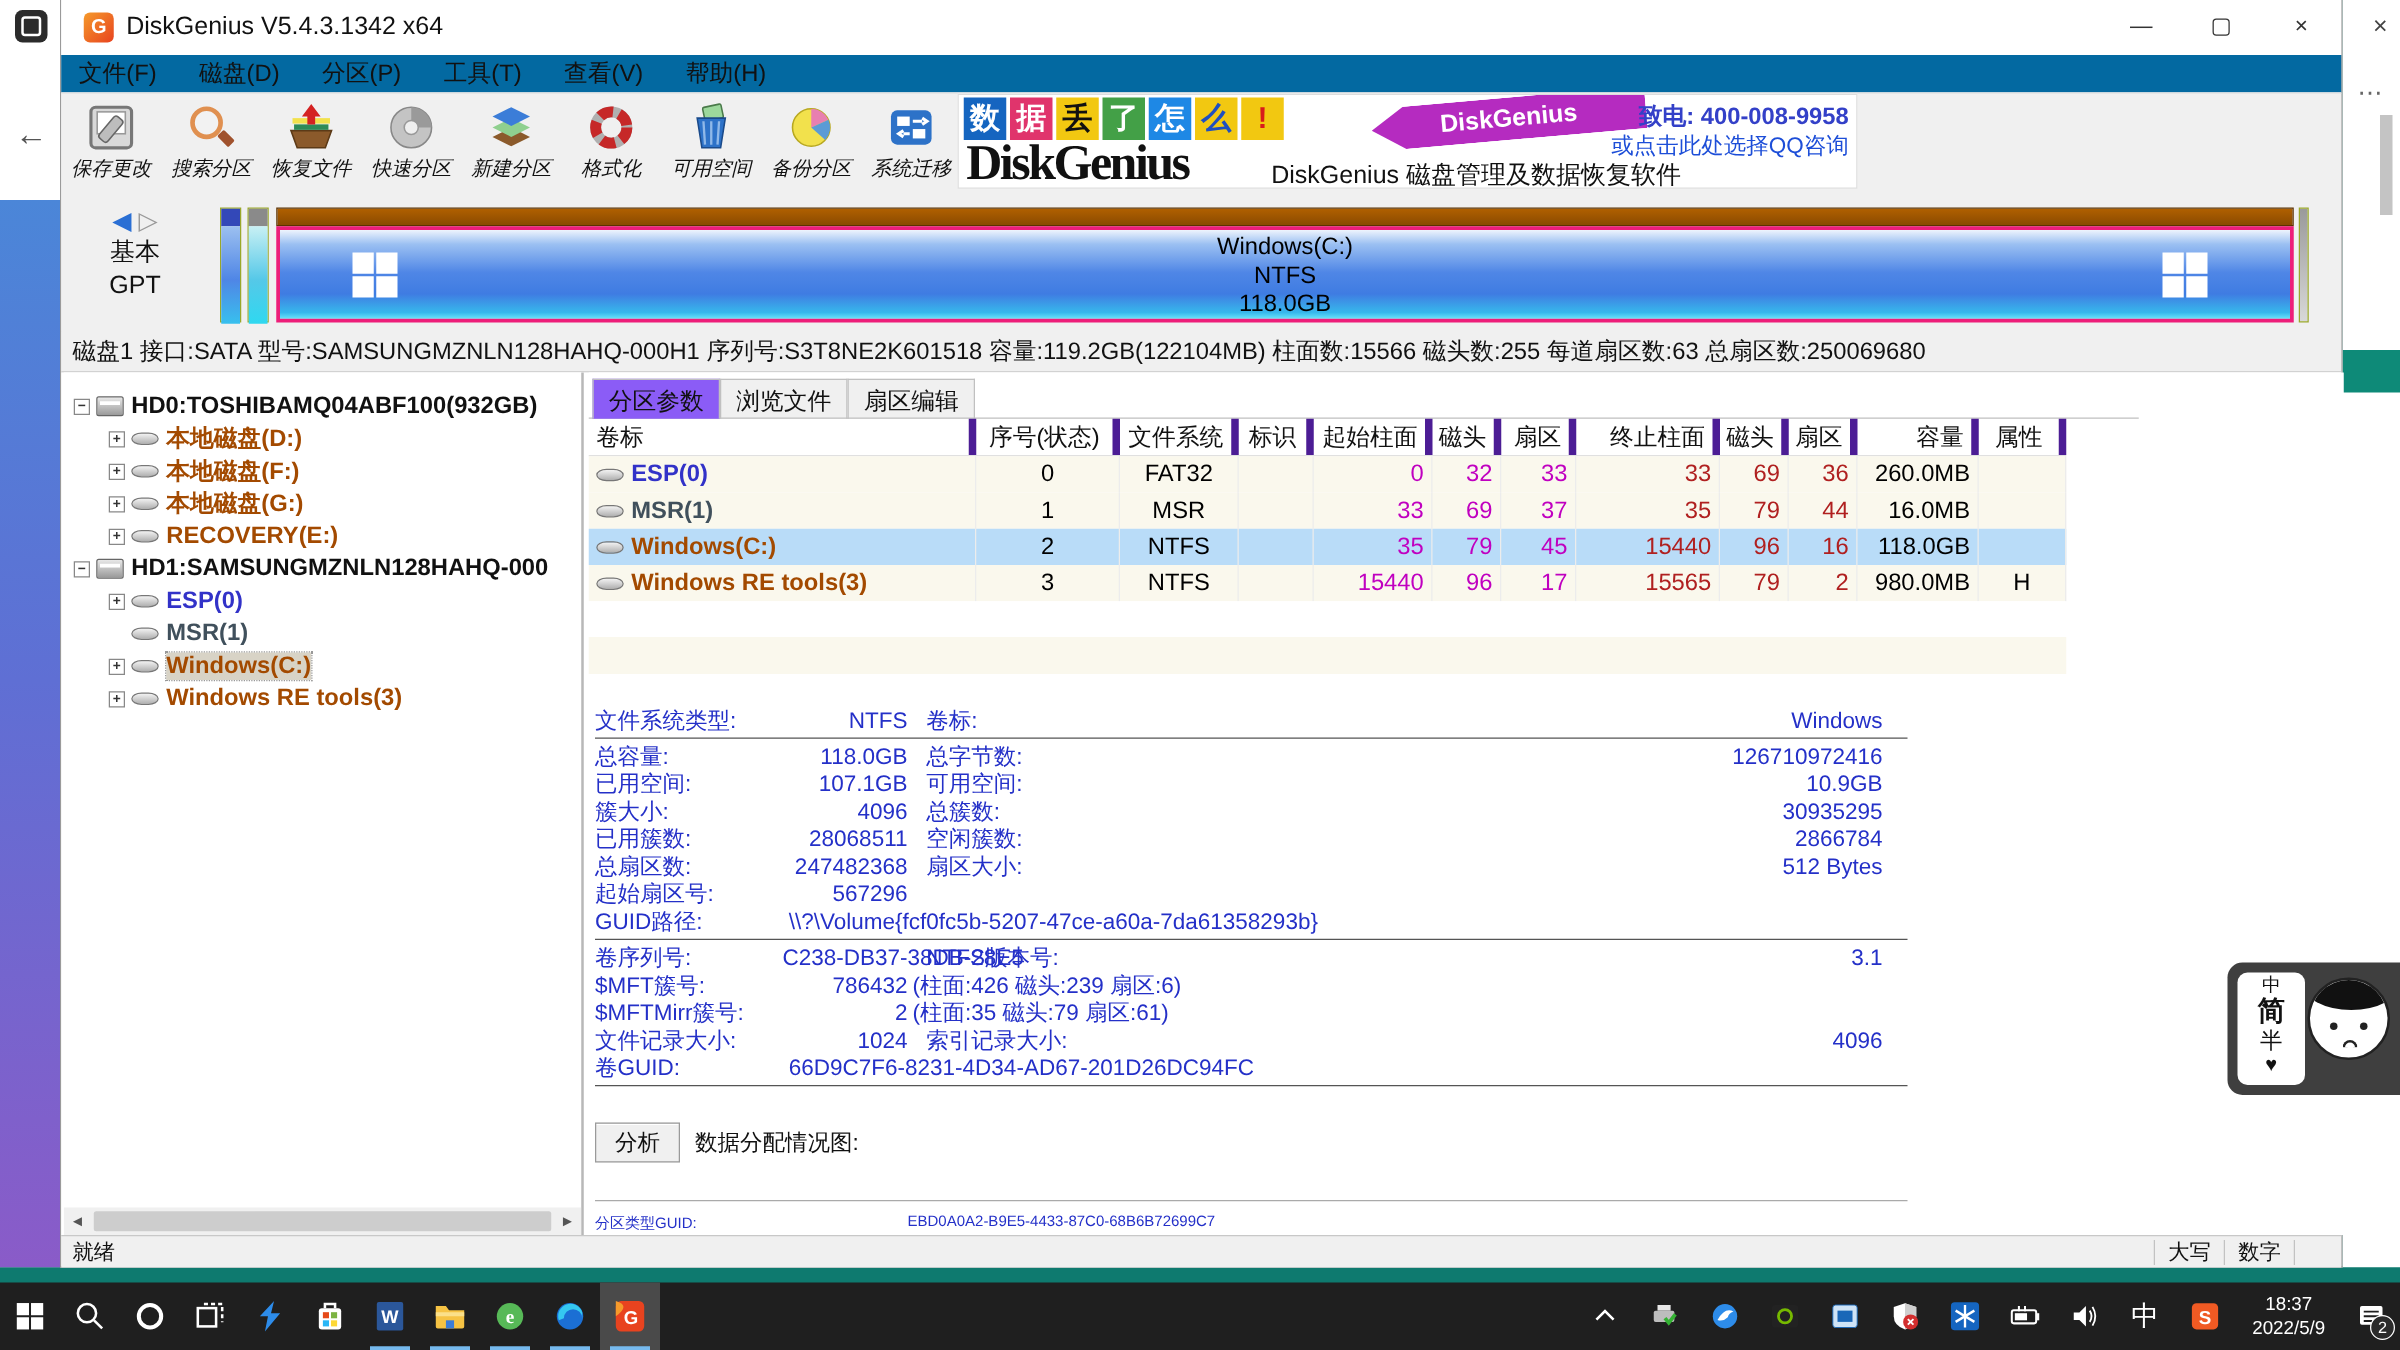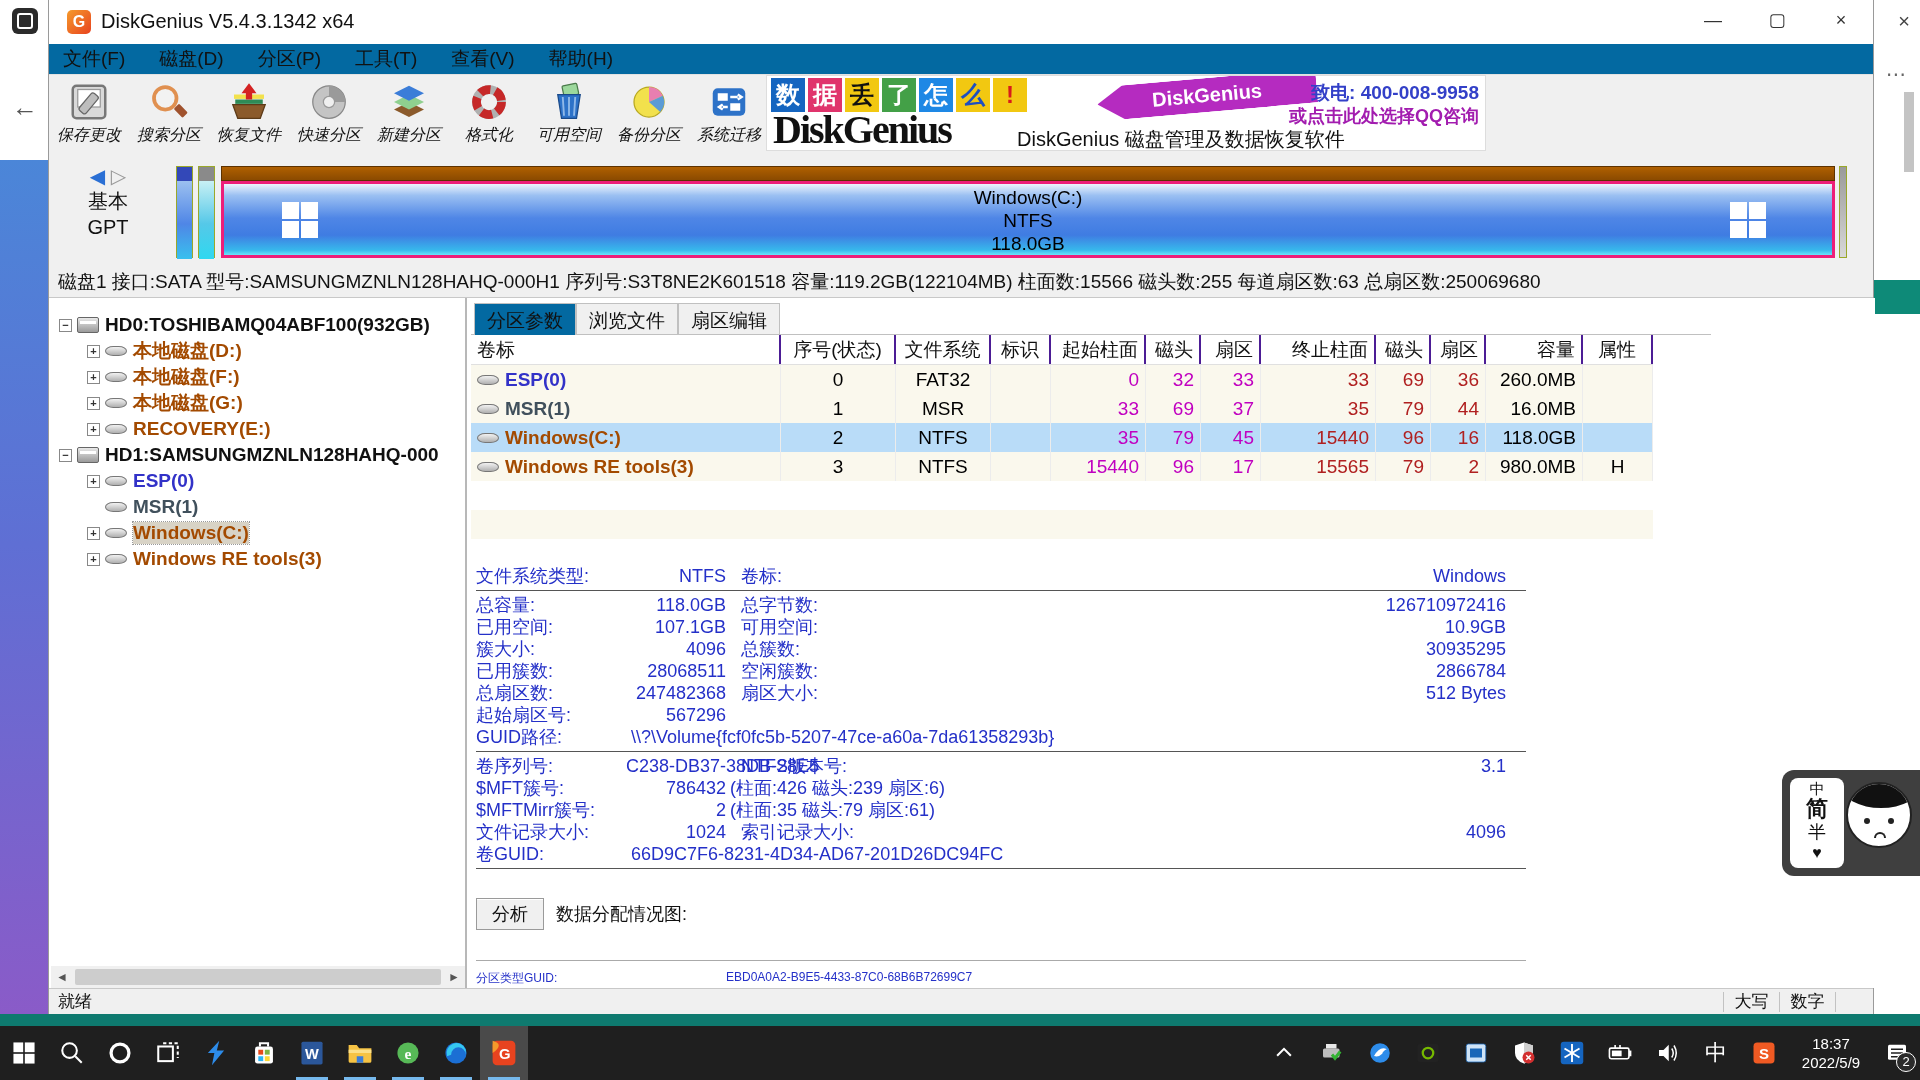--- a/index.html
+++ b/index.html
@@ -51,21 +51,21 @@
   .tile { display:inline-block; width:34px; height:34px; margin-right:3px; text-align:center;
      line-height:34px; font-size:24px; font-weight:bold; color:#fff; }
   #banner-tiles { position:absolute; left:4px; top:2px; white-space:nowrap;}
   #banner-brand { position:absolute; left:6px; top:30px; font-family:"Liberation Serif","DejaVu Serif",serif;
      font-weight:bold; font-size:40px; color:#111; letter-spacing:-2px;}
   #banner-ribbon { position:absolute; left:330px; top:2px; width:220px; height:34px;
      background:#B52BC0; color:#fff; font-weight:bold; font-size:20px; line-height:34px;
      text-align:center; transform:rotate(-5deg);
      clip-path:polygon(0 50%,12% 0,100% 0,100% 100%,12% 100%); }
   #banner-phone { position:absolute; right:6px; top:4px; font-size:19px; font-weight:bold; color:#3340C8;}
-  #banner-qq { position:absolute; right:6px; top:28px; font-size:18px; font-weight:bold; color:#a21caf;}
+  #banner-qq { position:absolute; right:6px; top:28px; font-size:18px; font-weight:normal; color:#1d4ed8;}
   #banner-sub { position:absolute; left:250px; top:50px; font-size:20px; color:#111;}
 
   
   #diskbar { position:absolute; left:0; top:152px; width:100%; height:113px; background:#F0F0F0;}
   #disk-nav { position:absolute; left:0; top:0; width:118px; height:113px; text-align:center;}
   #nav-arrows { margin-top:12px; font-size:20px;}
   #nav-arrows .la{ color:#2a6fd4;} #nav-arrows .ra{ color:#999;}
   .nav-lab { font-size:20px; color:#111; line-height:26px;}
   .mini-bar { position:absolute; top:14px; width:17px; height:92px; border:1px solid #9aa82a; }
   .mini-bar .band { height:14px; }
@@ -108,30 +108,30 @@
   .t-black{color:#111;} .t-brown{color:#A34A00;} .t-blue{color:#3232C8;} .t-dark{color:#40505c;}
   .tree-sel { background:#D8D3C6; outline:1px dotted #999;}
   #tree-hscroll { position:absolute; left:0; bottom:0; width:414px; height:22px; background:#F0F0F0;
      display:flex; align-items:center; }
   #tree-hscroll .arr{ width:22px; text-align:center; font-size:12px; color:#555;}
   #tree-hscroll .thumb{ flex:1; height:16px; background:#CDCDCD; margin:0 2px; border-radius:2px;}
 
   #right-panel { position:absolute; left:422px; top:0; width:1404px; height:690px; background:#fff;}
   #tabs { position:absolute; left:3px; top:5px; height:32px; display:flex; font-size:19px;}
   .tab { padding:4px 12px; color:#111; background:#F0F0F0; border:1px solid #c0c0c0; border-bottom:none;}
-  .tab.active { background:#0369a1; position:relative; z-index:2;}
+  .tab.active { background:#8b5cf6; position:relative; z-index:2;}
   #tabline { position:absolute; left:0; top:36px; width:1240px; border-top:1px solid #c0c0c0;}
 
   
   #ptable { position:absolute; left:0; top:37px; width:1182px; font-size:19px;}
   .prow { display:flex; height:29px; align-items:center;}
   .prow.header { height:30px; border-bottom:1px solid #e0e0e0; color:#111;}
   .pcell { padding:0 6px; overflow:hidden; white-space:nowrap; height:100%;
      display:flex; align-items:center; border-right:1px solid #ececec;}
-  .header .pcell { border-right:2px solid #4c1d95;}
+  .header .pcell { border-right:6px solid #4c1d95;}
   .c-name{width:310px;} .c-seq{width:115px; justify-content:center;}
   .c-fs{width:95px; justify-content:center;} .c-id{width:60px; justify-content:center;}
   .c-sc{width:95px; justify-content:flex-end;} .c-sh{width:55px; justify-content:flex-end;}
   .c-ss{width:60px; justify-content:flex-end;} .c-ec{width:115px; justify-content:flex-end;}
   .c-eh{width:55px; justify-content:flex-end;} .c-es{width:55px; justify-content:flex-end;}
   .c-cap{width:97px; justify-content:flex-end;} .c-attr{width:70px; justify-content:center;}
   .row-cream{ background:#FAF8ED;} .row-sel{ background:#B9DCF8;}
   .vol-name{ font-weight:bold;}
   .num-start{ color:#C000C0;} .num-end{ color:#B02020;}
   #stripes { position:absolute; left:0; top:183px; width:1182px; height:84px;

